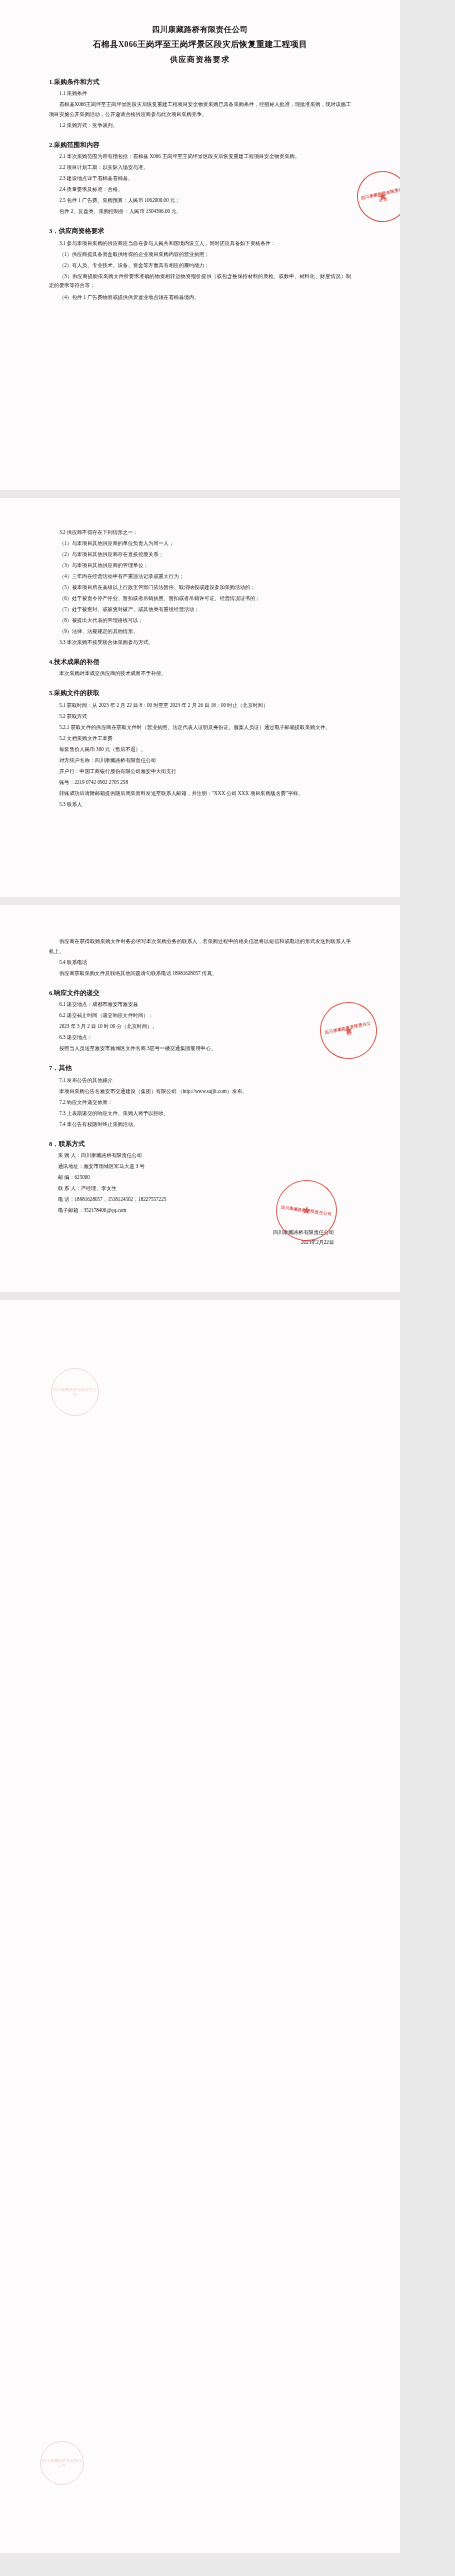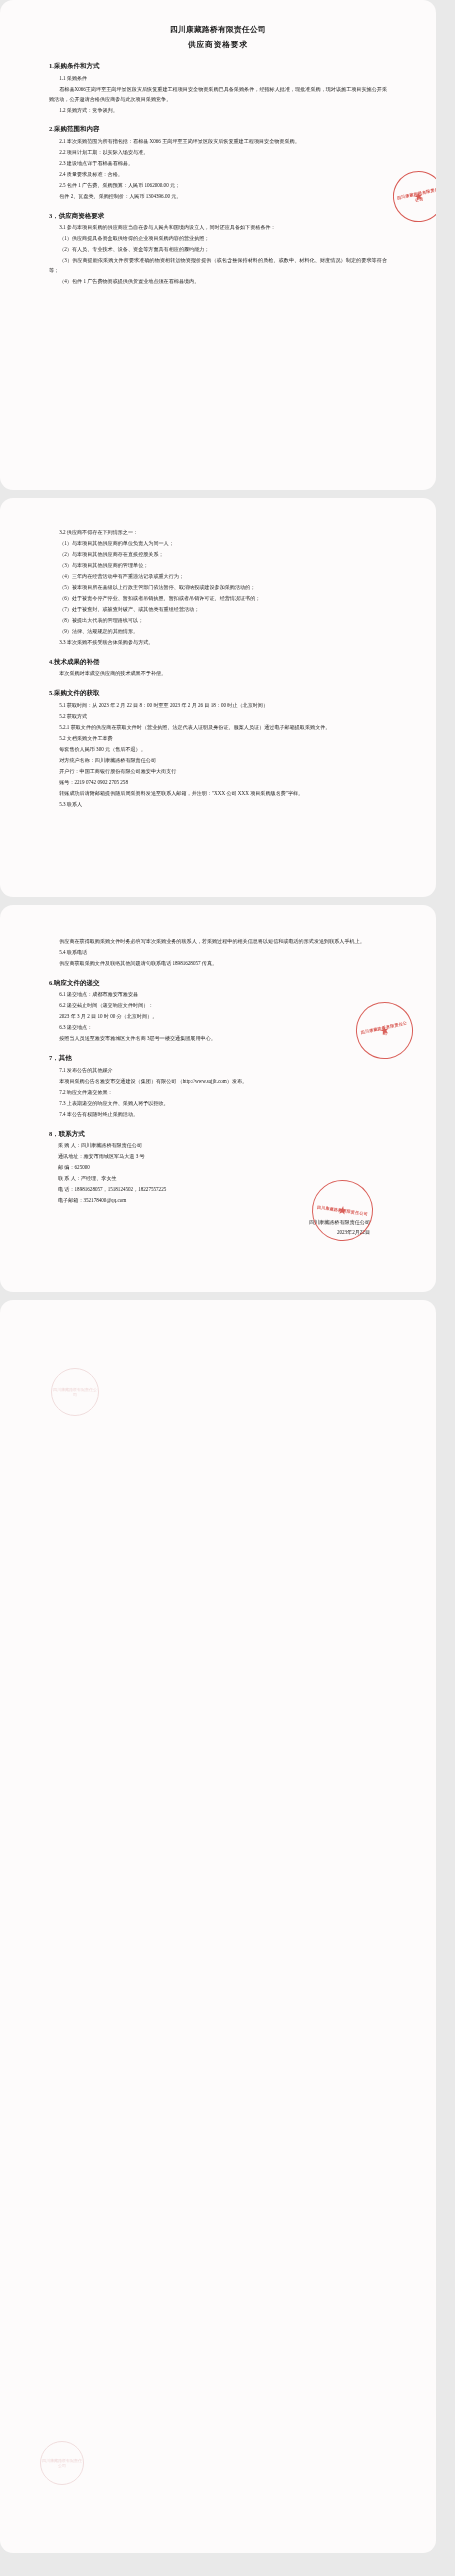--- a/index.html
+++ b/index.html
@@ -11,26 +11,25 @@
     width: 456px;
     font-family: "Liberation Serif", "DejaVu Serif", serif;
     color: #1a1a1a;
   }
   .doc {
     width: 456px;
     margin: 0 auto;
     position: relative;
   }
   .page {
-    width: 436px;
+    width: 400px;
     background: #fdfbfb;
     position: relative;
     overflow: hidden;
     box-sizing: border-box;
-    border-radius: 13px;
   }
   .page-gap {
     height: 8px;
     background: #e9e9e9;
     width: 456px;
   }
   .pad {
     padding: 15px 49px 11.4px 49px;
   }
   .title-block {
@@ -140,20 +139,21 @@
 </style>
 </head>
 <body>
 
 <div class="doc">
 
   <div class="page" style="height:490px;">
     <div class="pad">
       <div class="title-block">
         <div class="t1">四川康藏路桥有限责任公司</div>
+        <div class="t2">石棉县X066王岗坪至王岗坪景区段灾后恢复重建工程项目</div>
         <div class="t3">供应商资格要求</div>
       </div>
 
       <div class="h1">1.采购条件和方式</div>
       <p class="body ind">1.1 采购条件</p>
       <p class="body ind">石棉县X066王岗坪至王岗坪景区段灾后恢复重建工程项目安全物资采购已具备采购条件，经招标人批准，现批准采购，现对该施工项目实施公开采购活动，公开邀请合格供应商参与此次项目采购竞争。</p>
       <p class="body ind">1.2 采购方式：竞争谈判。</p>
 
       <div class="h1">2.采购范围和内容</div>
       <p class="body ind">2.1 本次采购范围为所有指包括：石棉县 X066 王岗坪至王岗坪景区段灾后恢复重建工程项目安全物资采购。</p>

